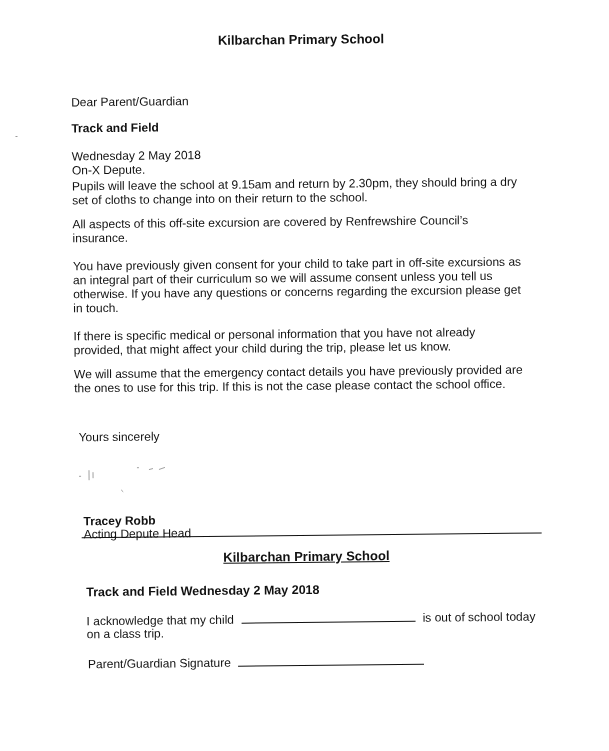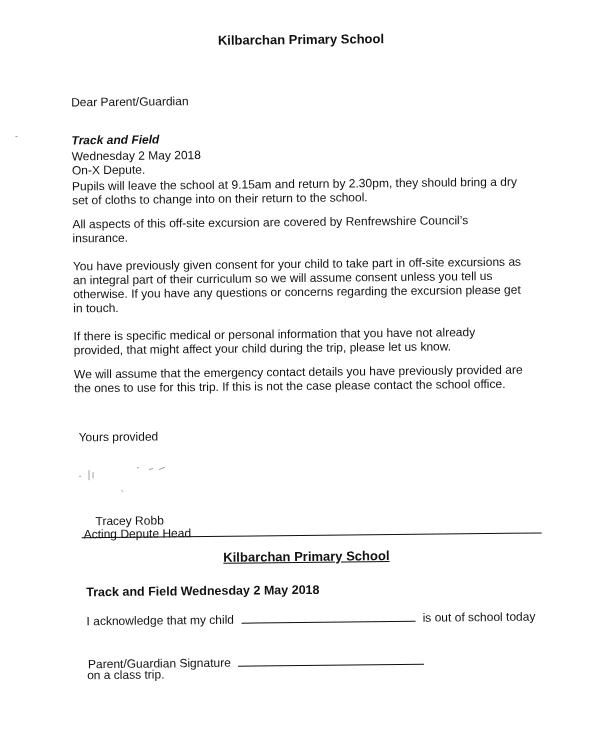--- a/index.html
+++ b/index.html
@@ -77,21 +77,21 @@
 <body>
 
 <div class="page">
 
   <div class="stray-dot"></div>
 
   <div class="abs title">Kilbarchan Primary School</div>
 
   <div class="abs body-text para" style="top:93px;">Dear Parent/Guardian</div>
 
-  <div class="abs body-text para bold" style="top:131px;font-style:italic;">Track and Field</div>
+  <div class="abs body-text para bold" style="top:119px;">Track and Field</div>
 
   <div class="abs body-text para" style="top:147px;">Wednesday 2 May 2018</div>
   <div class="abs body-text para" style="top:161px;">On-X Depute.</div>
 
   <div class="abs body-text para" style="top:177px;">
     <div>Pupils will leave the school at 9.15am and return by 2.30pm, they should bring a dry</div>
     <div>set of cloths to change into on their return to the school.</div>
   </div>
 
   <div class="abs body-text para" style="top:215px;">
@@ -109,48 +109,48 @@
   <div class="abs body-text para" style="top:327px;">
     <div>If there is specific medical or personal information that you have not already</div>
     <div>provided, that might affect your child during the trip, please let us know.</div>
   </div>
 
   <div class="abs body-text para" style="top:365px;">
     <div>We will assume that the emergency contact details you have previously provided are</div>
     <div>the ones to use for this trip.  If this is not the case please contact the school office.</div>
   </div>
 
-  <div class="abs body-text para" style="top:428px; left:78px;">Yours provided</div>
+  <div class="abs body-text para" style="top:428px; left:78px;">Yours sincerely</div>
 
   <svg class="scribble" viewBox="0 0 110 30">
     <g stroke="#888" stroke-width="0.8" fill="none">
       <path d="M2 12 L4 12"></path>
       <path d="M12 6 L12 16"></path>
       <path d="M16 8 L16 14"></path>
       <path d="M60 4 L62 4"></path>
       <path d="M72 6 L76 5"></path>
       <path d="M82 6 L88 4"></path>
       <path d="M44 26 L46 28"></path>
     </g>
   </svg>
 
-  <div class="abs body-text" style="top:512px; left:94px;">Tracey Robb</div>
+  <div class="abs body-text" style="top:512px; left:82px;font-weight:bold;">Tracey Robb</div>
   <div class="abs body-text" style="top:525px; left:82px;">Acting Depute Head</div>
 
   <div class="sig-line"></div>
 
   <div class="abs slip-title">Kilbarchan Primary School</div>
 
   <div class="abs body-text bold" style="top:583px; left:84px; font-size:12.5px;">Track and Field Wednesday 2 May 2018</div>
 
   <div class="abs body-text" style="top:610px; left:84px;">
     <span>I acknowledge that my child</span>
     <span class="blank" style="width:174px; margin:0 4px;"></span>
     <span>is out of school today</span>
   </div>
-  <div class="abs body-text" style="top:625px; left:84px;margin-top:41px;">on a class trip.</div>
+  <div class="abs body-text" style="top:625px; left:84px;">on a class trip.</div>
 
   <div class="abs body-text" style="top:653px; left:85px;">
     <span>Parent/Guardian Signature</span>
     <span class="blank" style="width:186px; margin-left:4px;"></span>
   </div>
 
 </div>
 
 </body></html>

